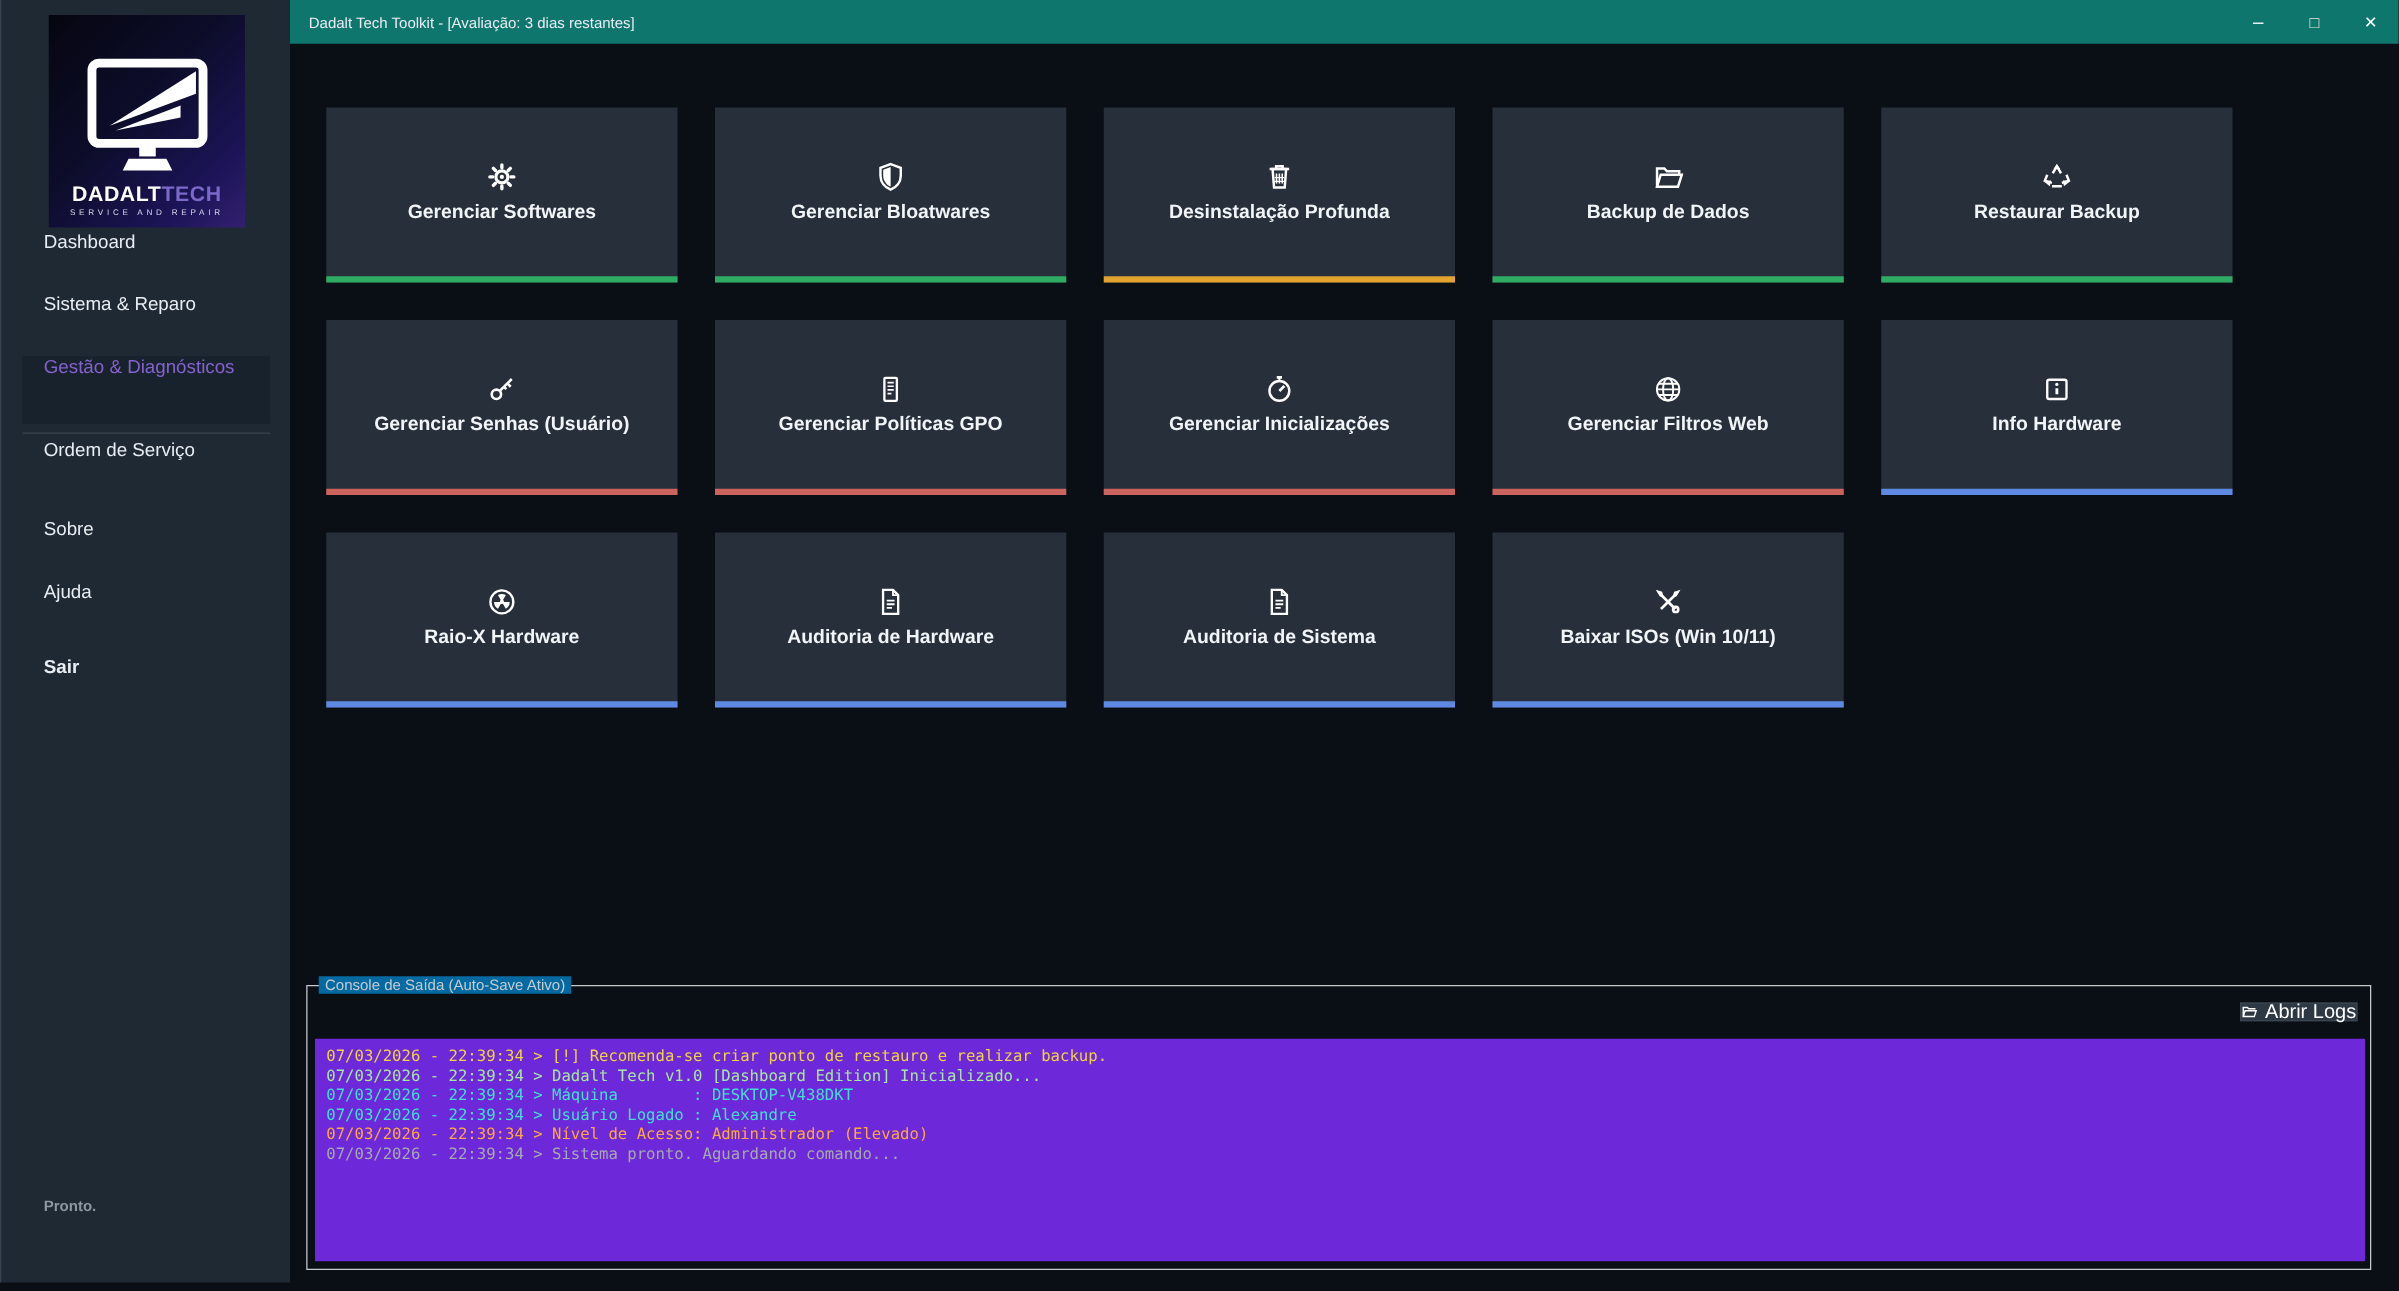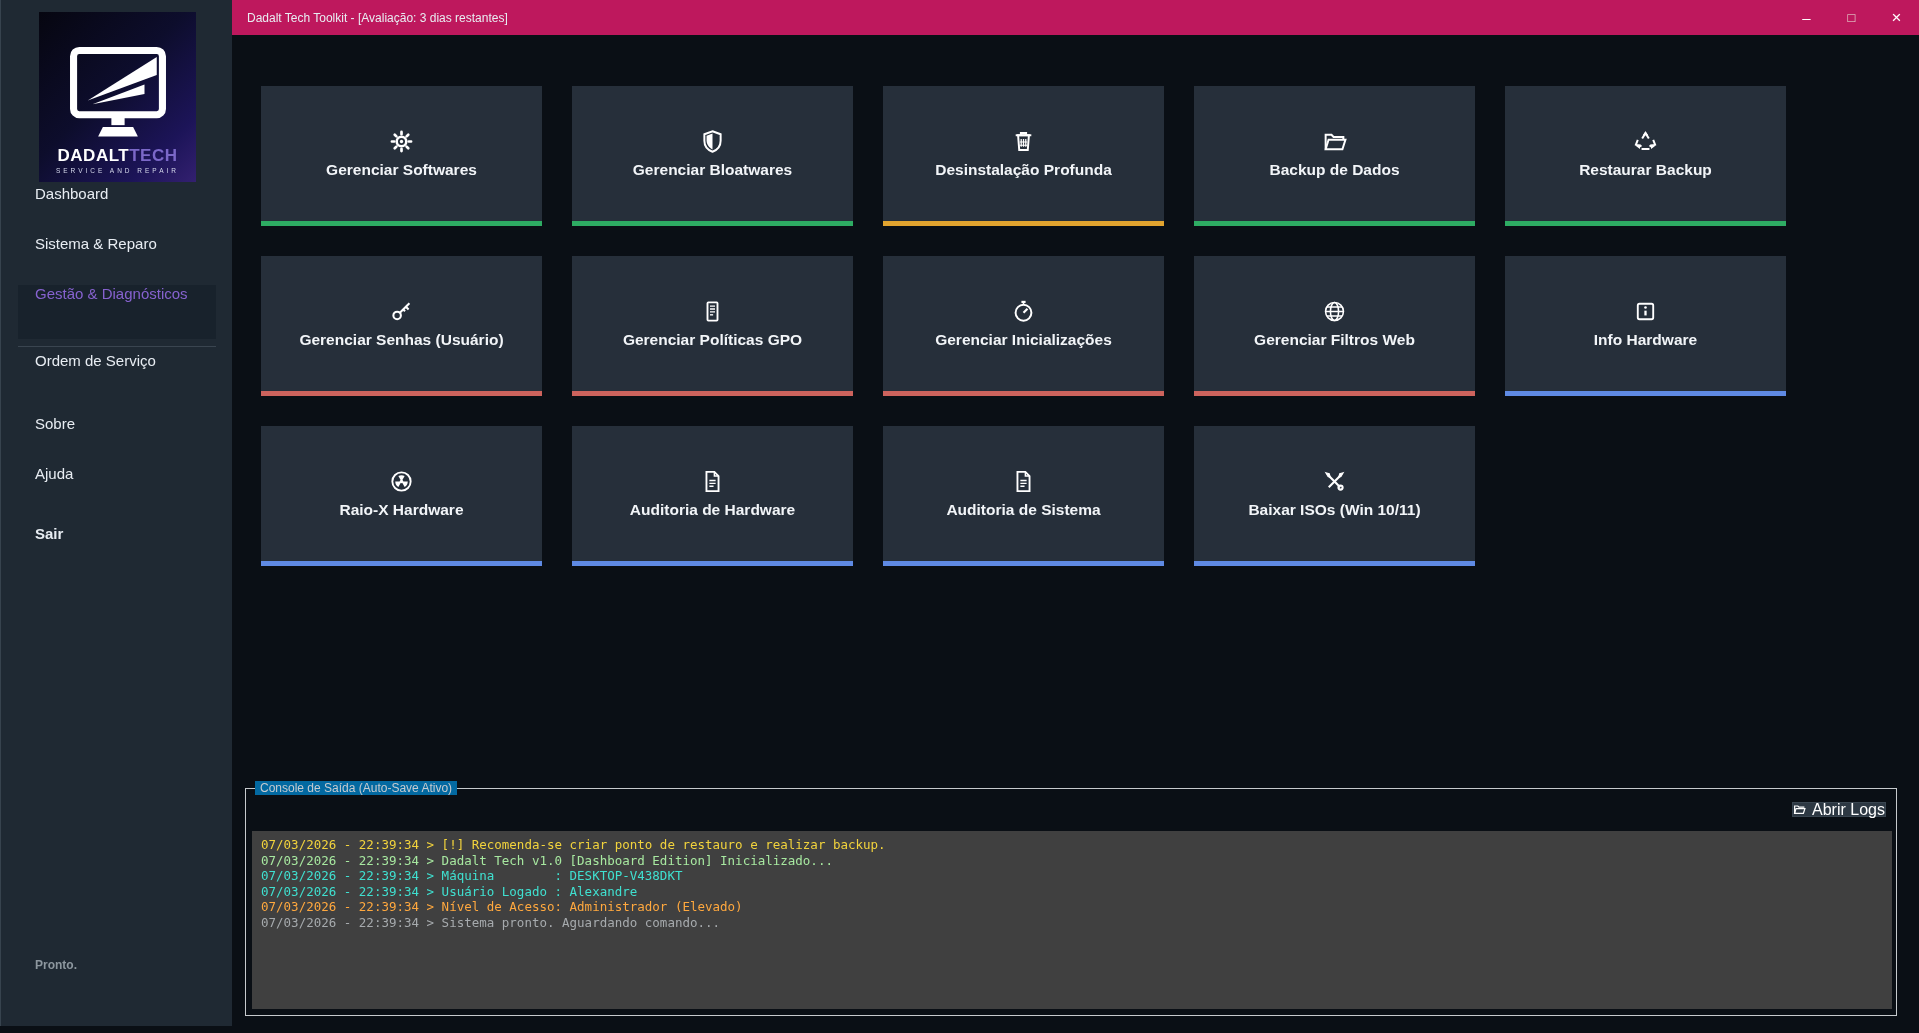--- a/index.html
+++ b/index.html
@@ -7,21 +7,21 @@
   body {
     position:relative; overflow:hidden;
     background:#0a0f15;
     font-family:"Liberation Sans","DejaVu Sans",sans-serif;
     -webkit-font-smoothing:antialiased;
   }
 
   
   .titlebar {
     position:absolute; left:232px; top:0; right:0; height:35px;
-    background:#be185d; display:flex; align-items:center;
+    background:#0f766e; display:flex; align-items:center;
   }
   .titlebar-text { padding-left:15px; font-size:12px; color:#e8edf2; }
   .win-controls { position:absolute; right:0; top:0; height:35px; display:flex; }
   .win-btn {
     width:45px; height:35px; display:flex; align-items:center; justify-content:center;
     color:#ffffff; font-size:14px; cursor:default;
   }
   .win-btn.min { font-size:15px; }
   .win-btn.max { font-size:13px; color:#e8e4d8; }
   .win-btn.close { font-size:17px; }
@@ -83,21 +83,21 @@
   }
   .open-logs-btn {
     position:absolute; top:13px; right:10px; width:94px; height:15px;
     background:#2d3843; border:1px solid #3a4651;
     display:flex; align-items:center; justify-content:center; gap:6px;
     color:#ffffff; font-size:16px; cursor:default;
   }
   .open-logs-btn svg { width:13px; height:13px; }
   .console-output {
     position:absolute; left:6px; top:42px; width:1640px; height:178px;
-    background:#404040; padding:6px 9px;
+    background:#6d28d9; padding:6px 9px;
     font-family:"DejaVu Sans Mono","Liberation Mono",monospace;
     font-size:12.5px; line-height:15.5px; overflow:hidden;
   }
   .console-line { white-space:pre; }
 </style>
 </head>
 <body>
 
 <div class="titlebar">
   <div class="titlebar-text">Dadalt Tech Toolkit - [Avaliação: 3 dias restantes]</div>

